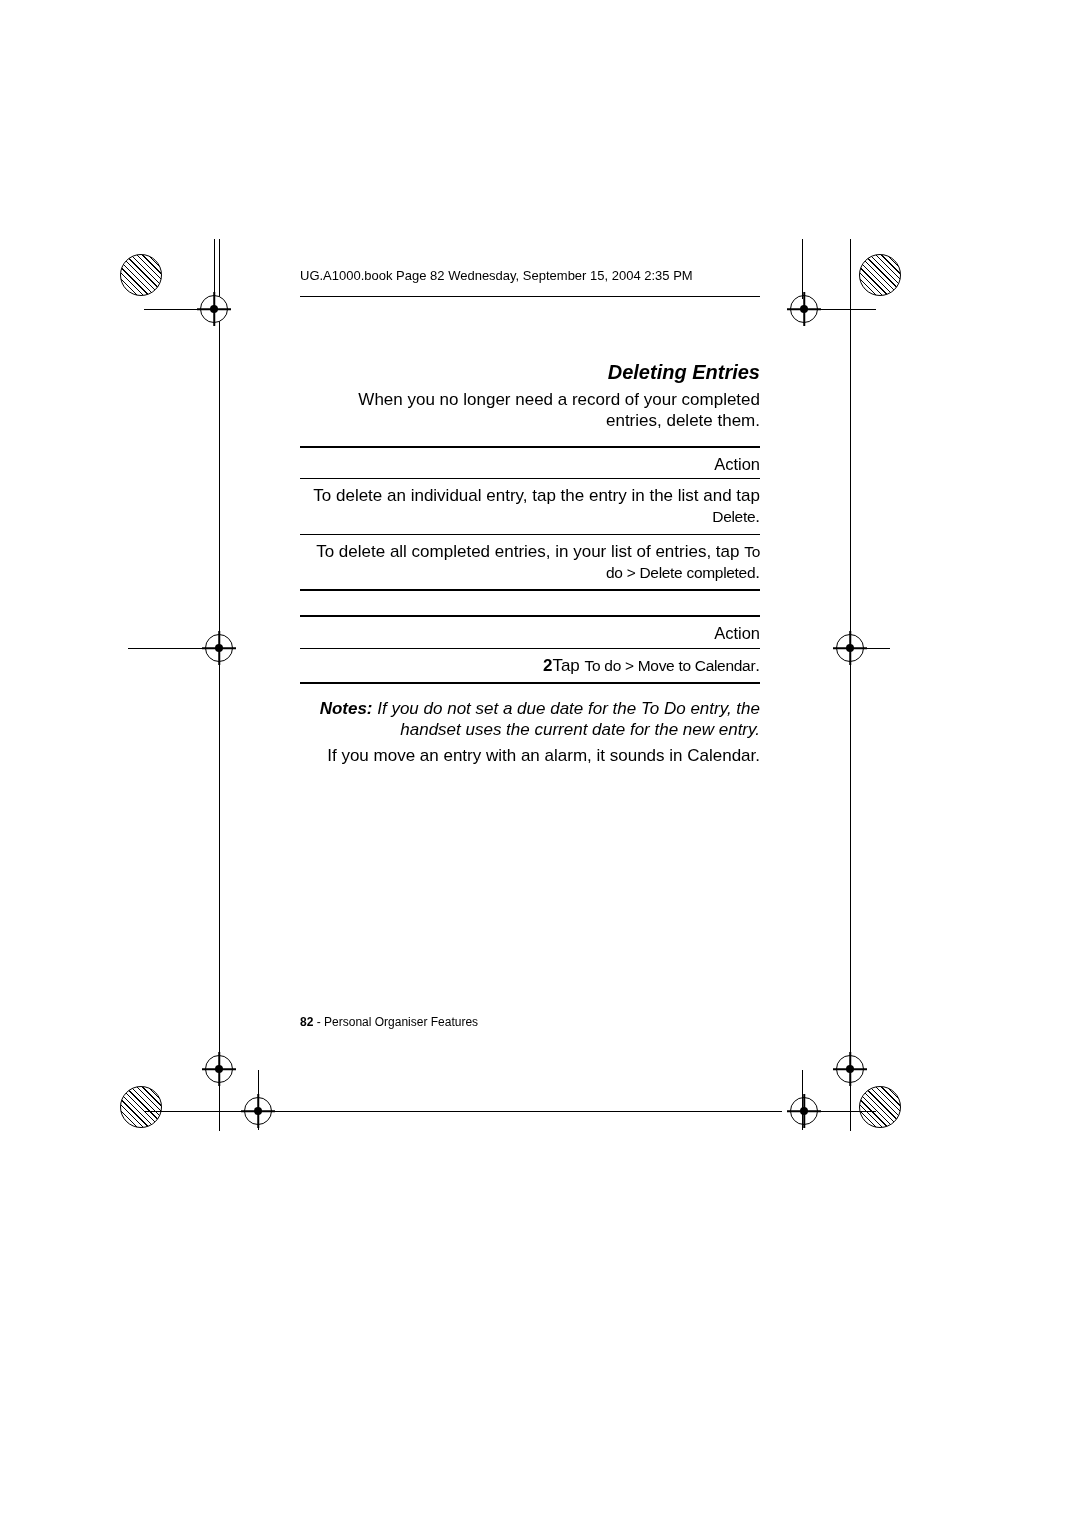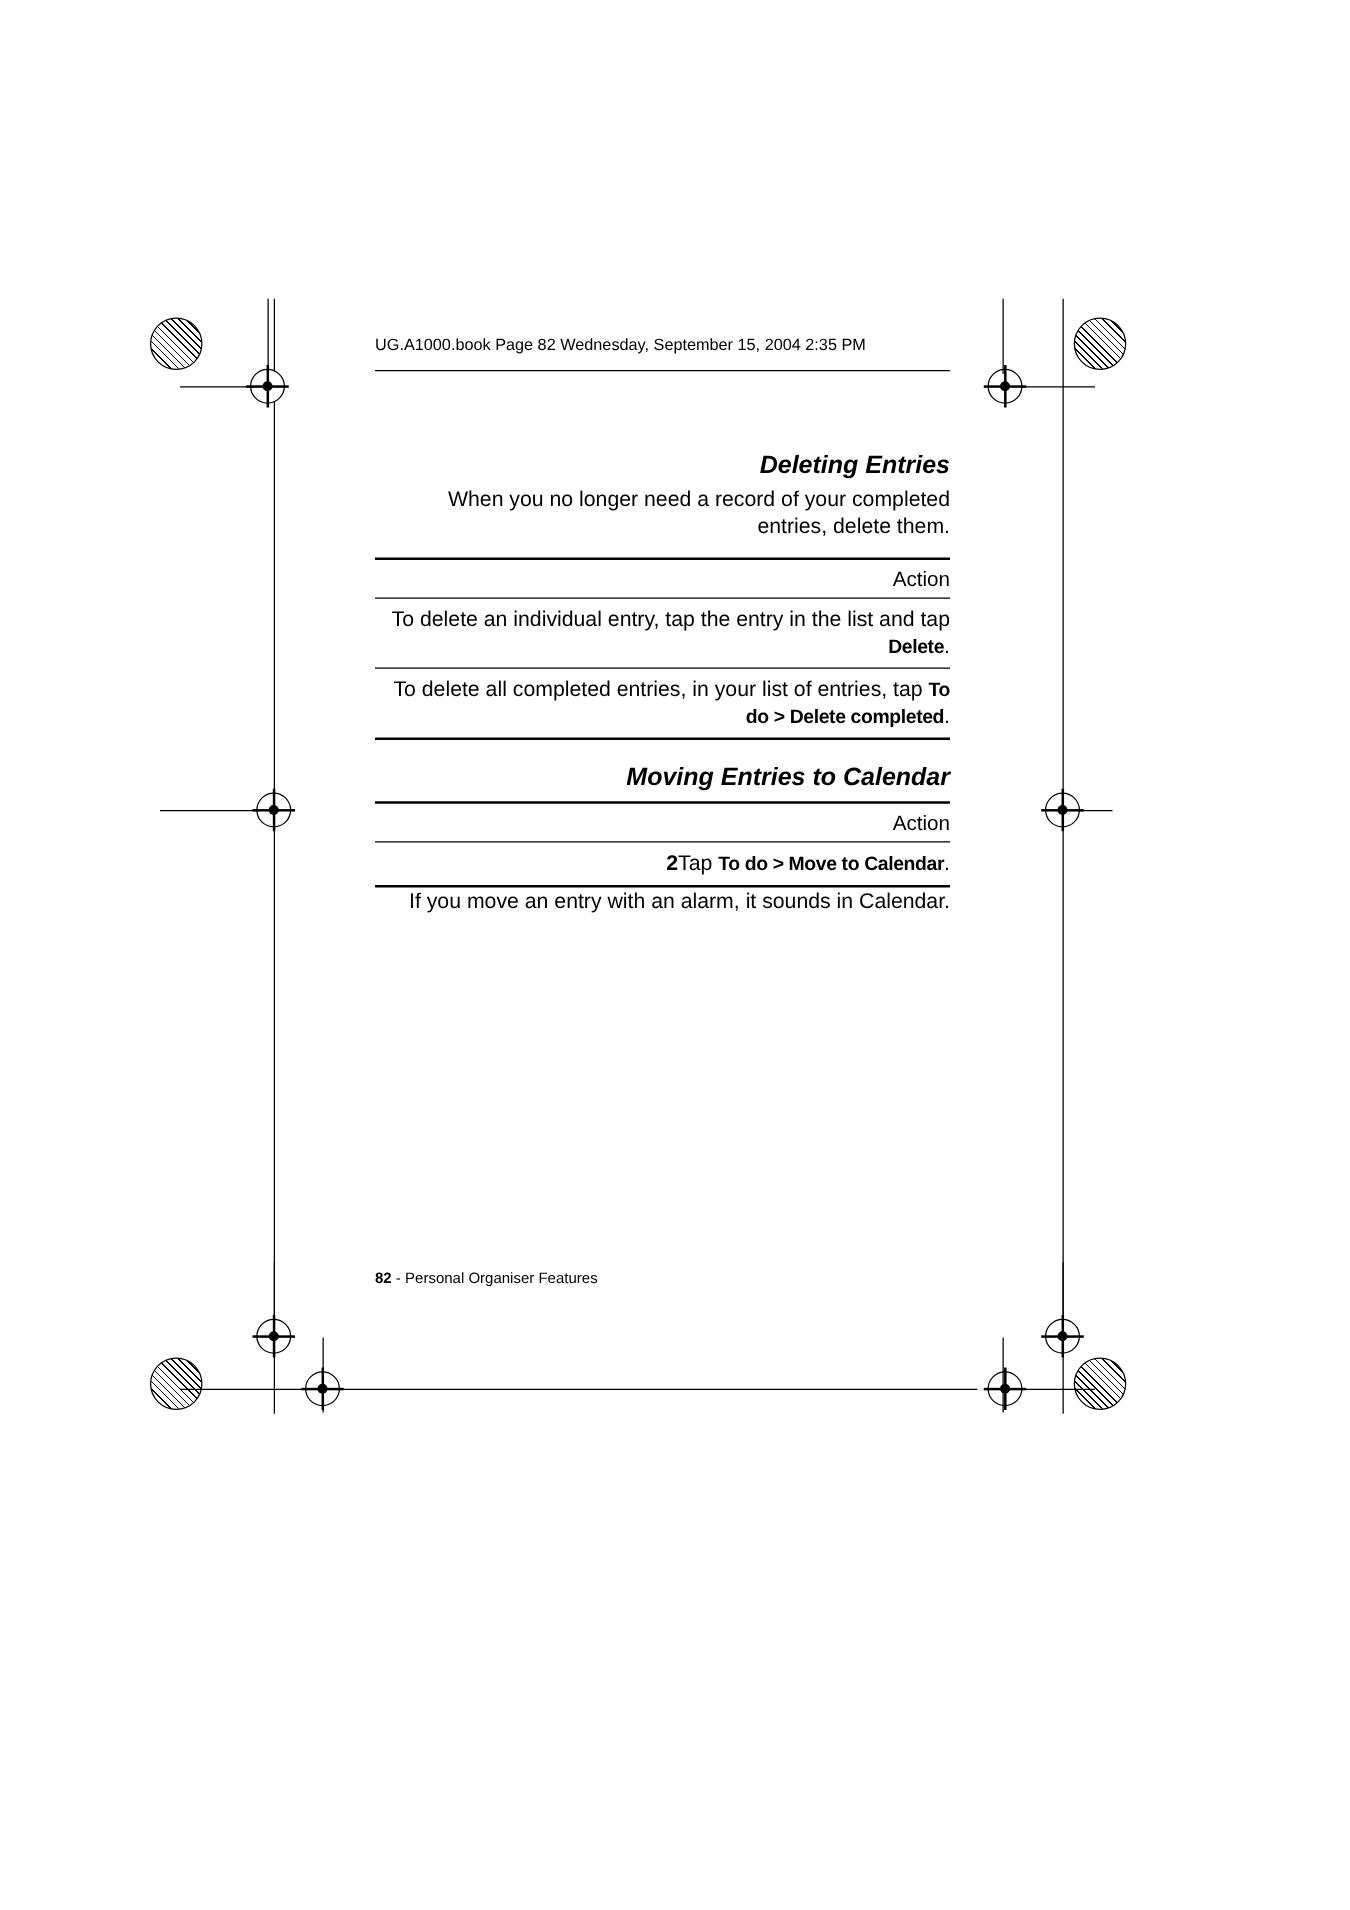--- a/index.html
+++ b/index.html
@@ -167,21 +167,21 @@
   .action-bottom-rule {
     border-bottom: 2.5px solid #000;
   }
   .step-num {
     display: inline-block;
     width: 24px;
     font-weight: bold;
   }
   .ui-bold {
     font-family: Arial, Helvetica, sans-serif;
-    font-weight: bold;
+    font-weight: normal;
     font-stretch: condensed;
     letter-spacing: -0.3px;
     font-size: 15.5px;
   }
   .notes-line {
     margin: 14px 0 4px 0;
   }
   .notes-label {
     font-weight: bold;
     font-style: italic;
@@ -272,28 +272,30 @@
     <div class="action-row">
       <span>To delete an individual entry, tap the entry in the list and tap </span><span class="ui-bold">Delete</span><span>.</span>
     </div>
     <div class="action-row action-bottom-rule">
       <span>To delete all completed entries, in your list of entries, tap </span><span class="ui-bold">To do</span><span class="ui-bold"> &gt; </span><span class="ui-bold">Delete completed</span><span>.</span>
     </div>
   </div>
 
   <div class="gap"></div>
 
-  <div class="section-title">Moving Entries to Calendar</div>
 
   <div class="action-top-rule">
     <div class="action-head">Action</div>
     <div class="action-row action-bottom-rule">
       <span class="step-num">2</span><span>Tap </span><span class="ui-bold">To do</span><span class="ui-bold"> &gt; </span><span class="ui-bold">Move to Calendar</span><span>.</span>
     </div>
   </div>
 
+  <p class="notes-line">
+    <span class="notes-label">Notes: </span><span class="notes-body">If you do not set a due date for the To Do entry, the handset uses the current date for the new entry.</span>
+  </p>
   <p class="para">If you move an entry with an alarm, it sounds in Calendar.</p>
 
 </div>
 
 <div class="footer">
   <span class="pnum">82</span><span> - </span><span>Personal Organiser Features</span>
 </div>
 
 </body></html>

